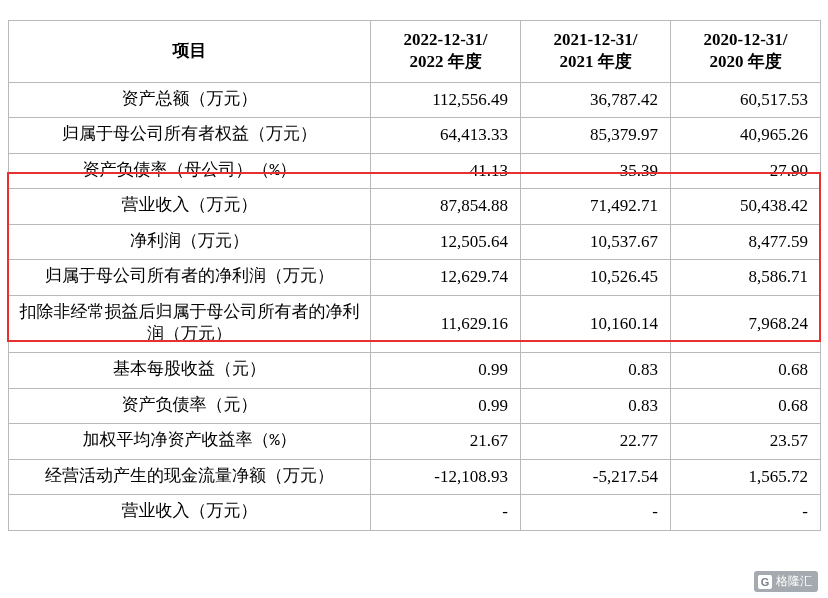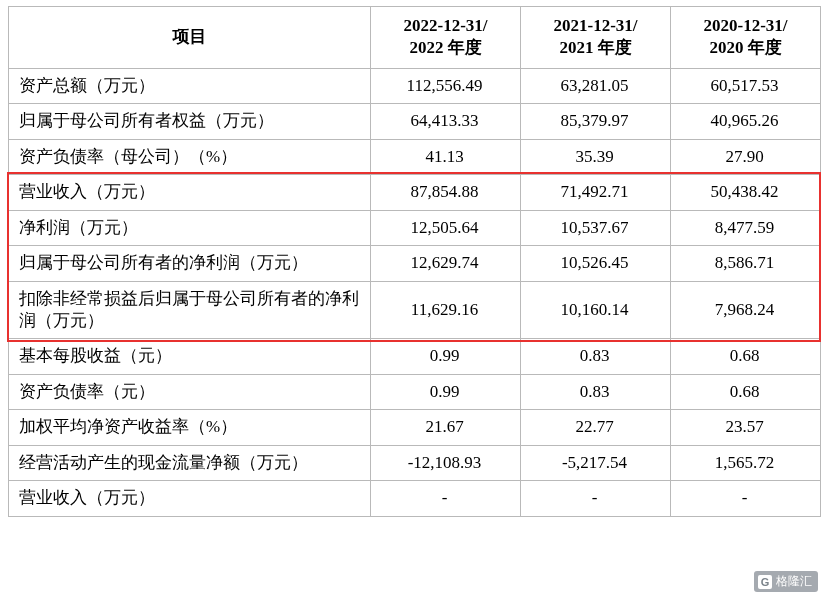--- a/index.html
+++ b/index.html
@@ -11,21 +11,21 @@
     width: 828px;
     height: 598px;
     font-family: "Liberation Serif", "DejaVu Serif", serif;
     color: #000000;
     position: relative;
     overflow: hidden;
   }
   #table-wrap {
     position: absolute;
     left: 8px;
-    top: 6px;
+    top: 20px;
     width: 812px;
   }
   table.fin {
     border-collapse: collapse;
     width: 812px;
     table-layout: fixed;
     font-size: 17px;
   }
   table.fin col.c0 { width: 362px; }
   table.fin col.c1 { width: 150px; }
@@ -43,25 +43,26 @@
     font-weight: bold;
     font-size: 17px;
     padding: 8px 8px;
     border-color: #b9b9b9;
   }
   table.fin thead th .hl {
     display: block;
     white-space: nowrap;
   }
   table.fin tbody td.label {
-    text-align: left;
+    text-align: center;
     padding-left: 10px;
+    font-family: Liberation Mono, monospace;
   }
   table.fin tbody td.num {
-    text-align: center;
+    text-align: right;
     padding-right: 12px;
   }
   
   tr.hi td {
     border-top-color: #b9b9b9;
     border-bottom-color: #b9b9b9;
   }
   #red-box {
     position: absolute;
     left: 8px;
@@ -127,21 +128,21 @@
         <th>
           <span class="hl">2020-12-31/</span>
           <span class="hl">2020 年度</span>
         </th>
       </tr>
     </thead>
     <tbody>
       <tr>
         <td class="label">资产总额（万元）</td>
         <td class="num">112,556.49</td>
-        <td class="num">63,281.05</td>
+        <td class="num">36,787.42</td>
         <td class="num">60,517.53</td>
       </tr>
       <tr>
         <td class="label">归属于母公司所有者权益（万元）</td>
         <td class="num">64,413.33</td>
         <td class="num">85,379.97</td>
         <td class="num">40,965.26</td>
       </tr>
       <tr>
         <td class="label">资产负债率（母公司）（%）</td>

